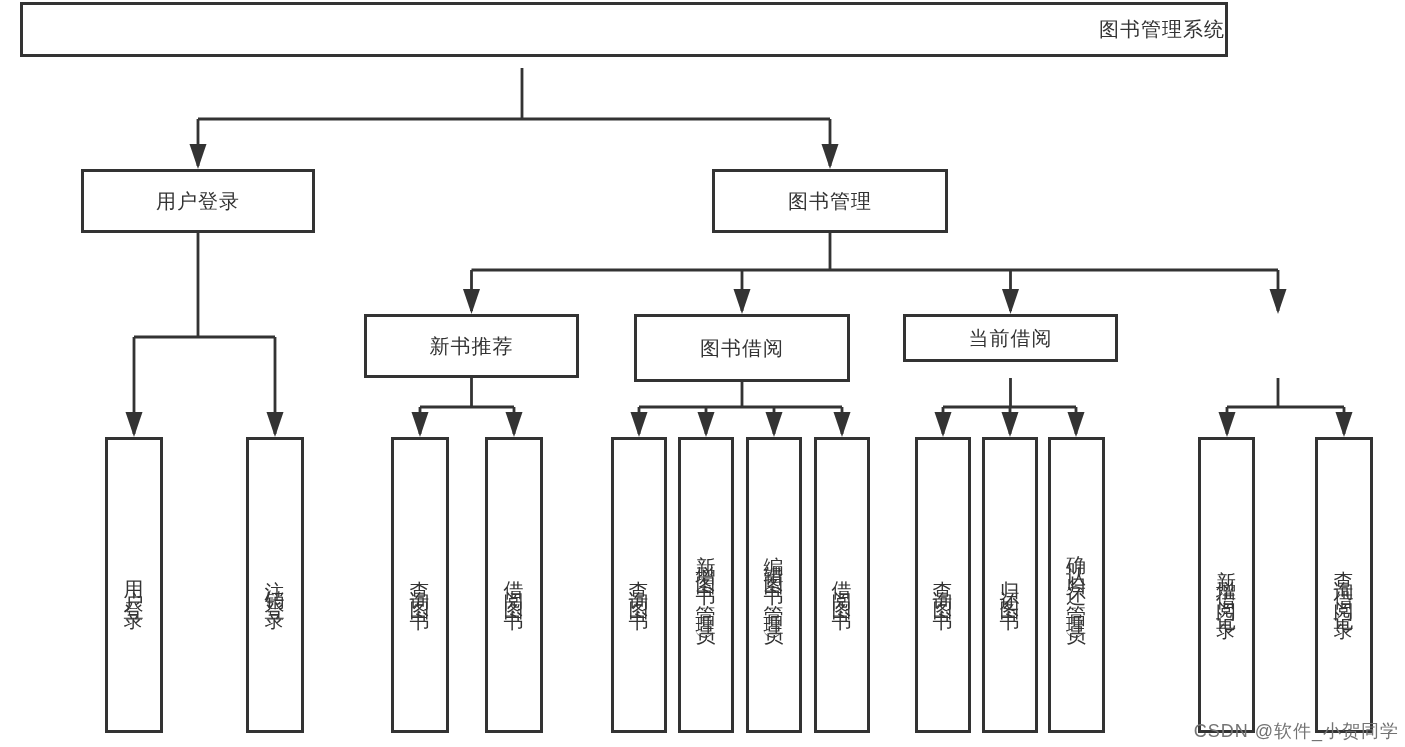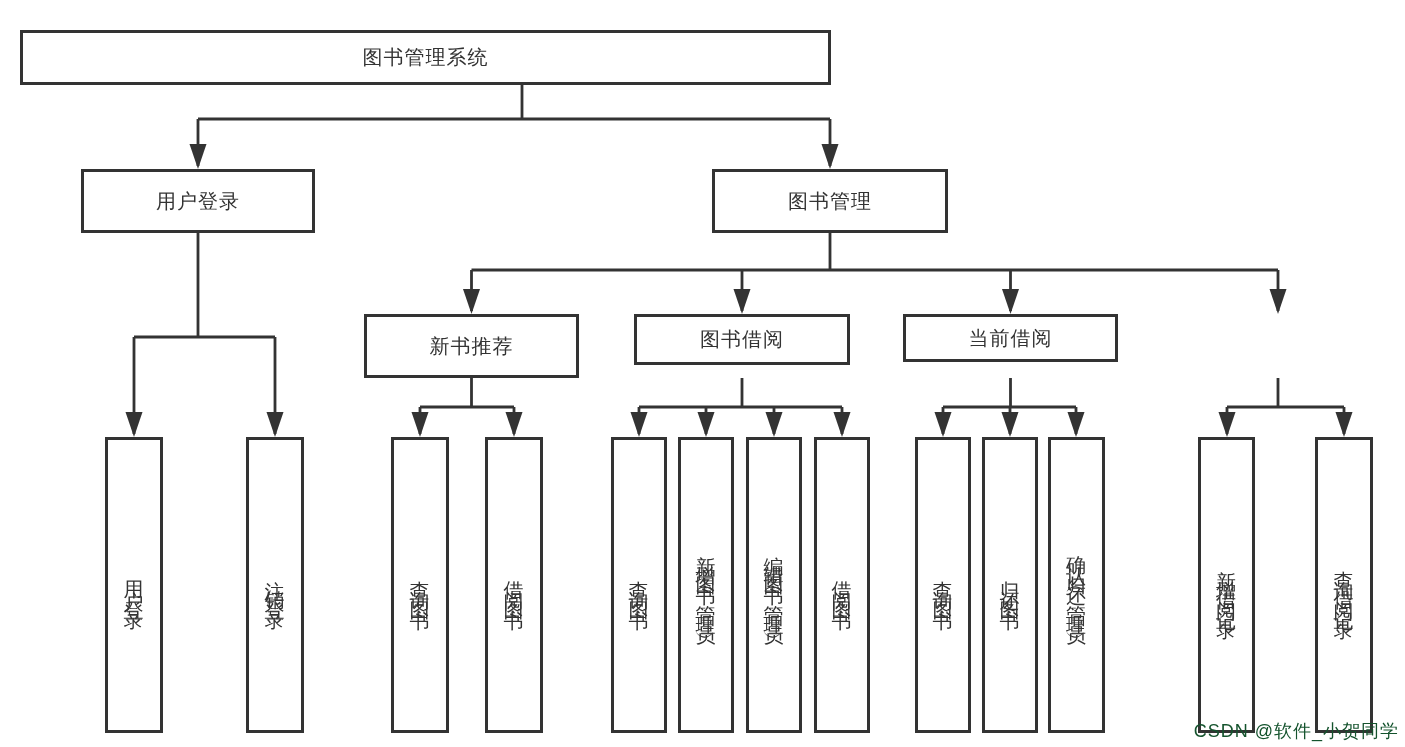--- a/index.html
+++ b/index.html
@@ -43,21 +43,21 @@
     letter-spacing: 10px;
     line-height: 1;
     color: #333333;
   }
   .watermark {
     position: absolute;
     right: 6px;
     bottom: 4px;
     font-size: 18px;
     letter-spacing: 1px;
-    color: #14532d;
+    color: #737373;
     white-space: nowrap;
   }
 </style>
 </head>
 <body>
 
 <div class="canvas">
 
   <svg class="wires" viewBox="0 0 1405 747" xmlns="http://www.w3.org/2000/svg">
     <g stroke="#333333" stroke-width="2.8" fill="none">
@@ -95,35 +95,35 @@
       <polygon points="765.5,412 782.5,412 774,437"></polygon>
       <polygon points="833.5,412 850.5,412 842,437"></polygon>
       <polygon points="934.5,412 951.5,412 943,437"></polygon>
       <polygon points="1001.5,412 1018.5,412 1010,437"></polygon>
       <polygon points="1067.5,412 1084.5,412 1076,437"></polygon>
       <polygon points="1218.5,412 1235.5,412 1227,437"></polygon>
       <polygon points="1335.5,412 1352.5,412 1344,437"></polygon>
     </g>
   </svg>
 
-  <div class="node hnode" style="left:20px; top:30px; width:811px; height:55px;">
+  <div class="node hnode" style="left:20px; top:2px; width:1208px; height:55px;justify-content:flex-end;">
     <span>图书管理系统</span>
   </div>
 
   <div class="node hnode" style="left:81px; top:169px; width:234px; height:64px;">
     <span>用户登录</span>
   </div>
   <div class="node hnode" style="left:712px; top:169px; width:236px; height:64px;">
     <span>图书管理</span>
   </div>
 
   <div class="node hnode" style="left:364px; top:314px; width:215px; height:64px;">
     <span>新书推荐</span>
   </div>
-  <div class="node hnode" style="left:634px; top:314px; width:216px; height:51px;">
+  <div class="node hnode" style="left:634px; top:314px; width:216px; height:68px;">
     <span>图书借阅</span>
   </div>
   <div class="node hnode" style="left:903px; top:314px; width:215px; height:48px;">
     <span>当前借阅</span>
   </div>
 
   <div class="node vnode" style="left:105px; top:437px; width:58px; height:296px;">
     <span>用户登录</span>
   </div>
   <div class="node vnode" style="left:246px; top:437px; width:58px; height:296px;">

